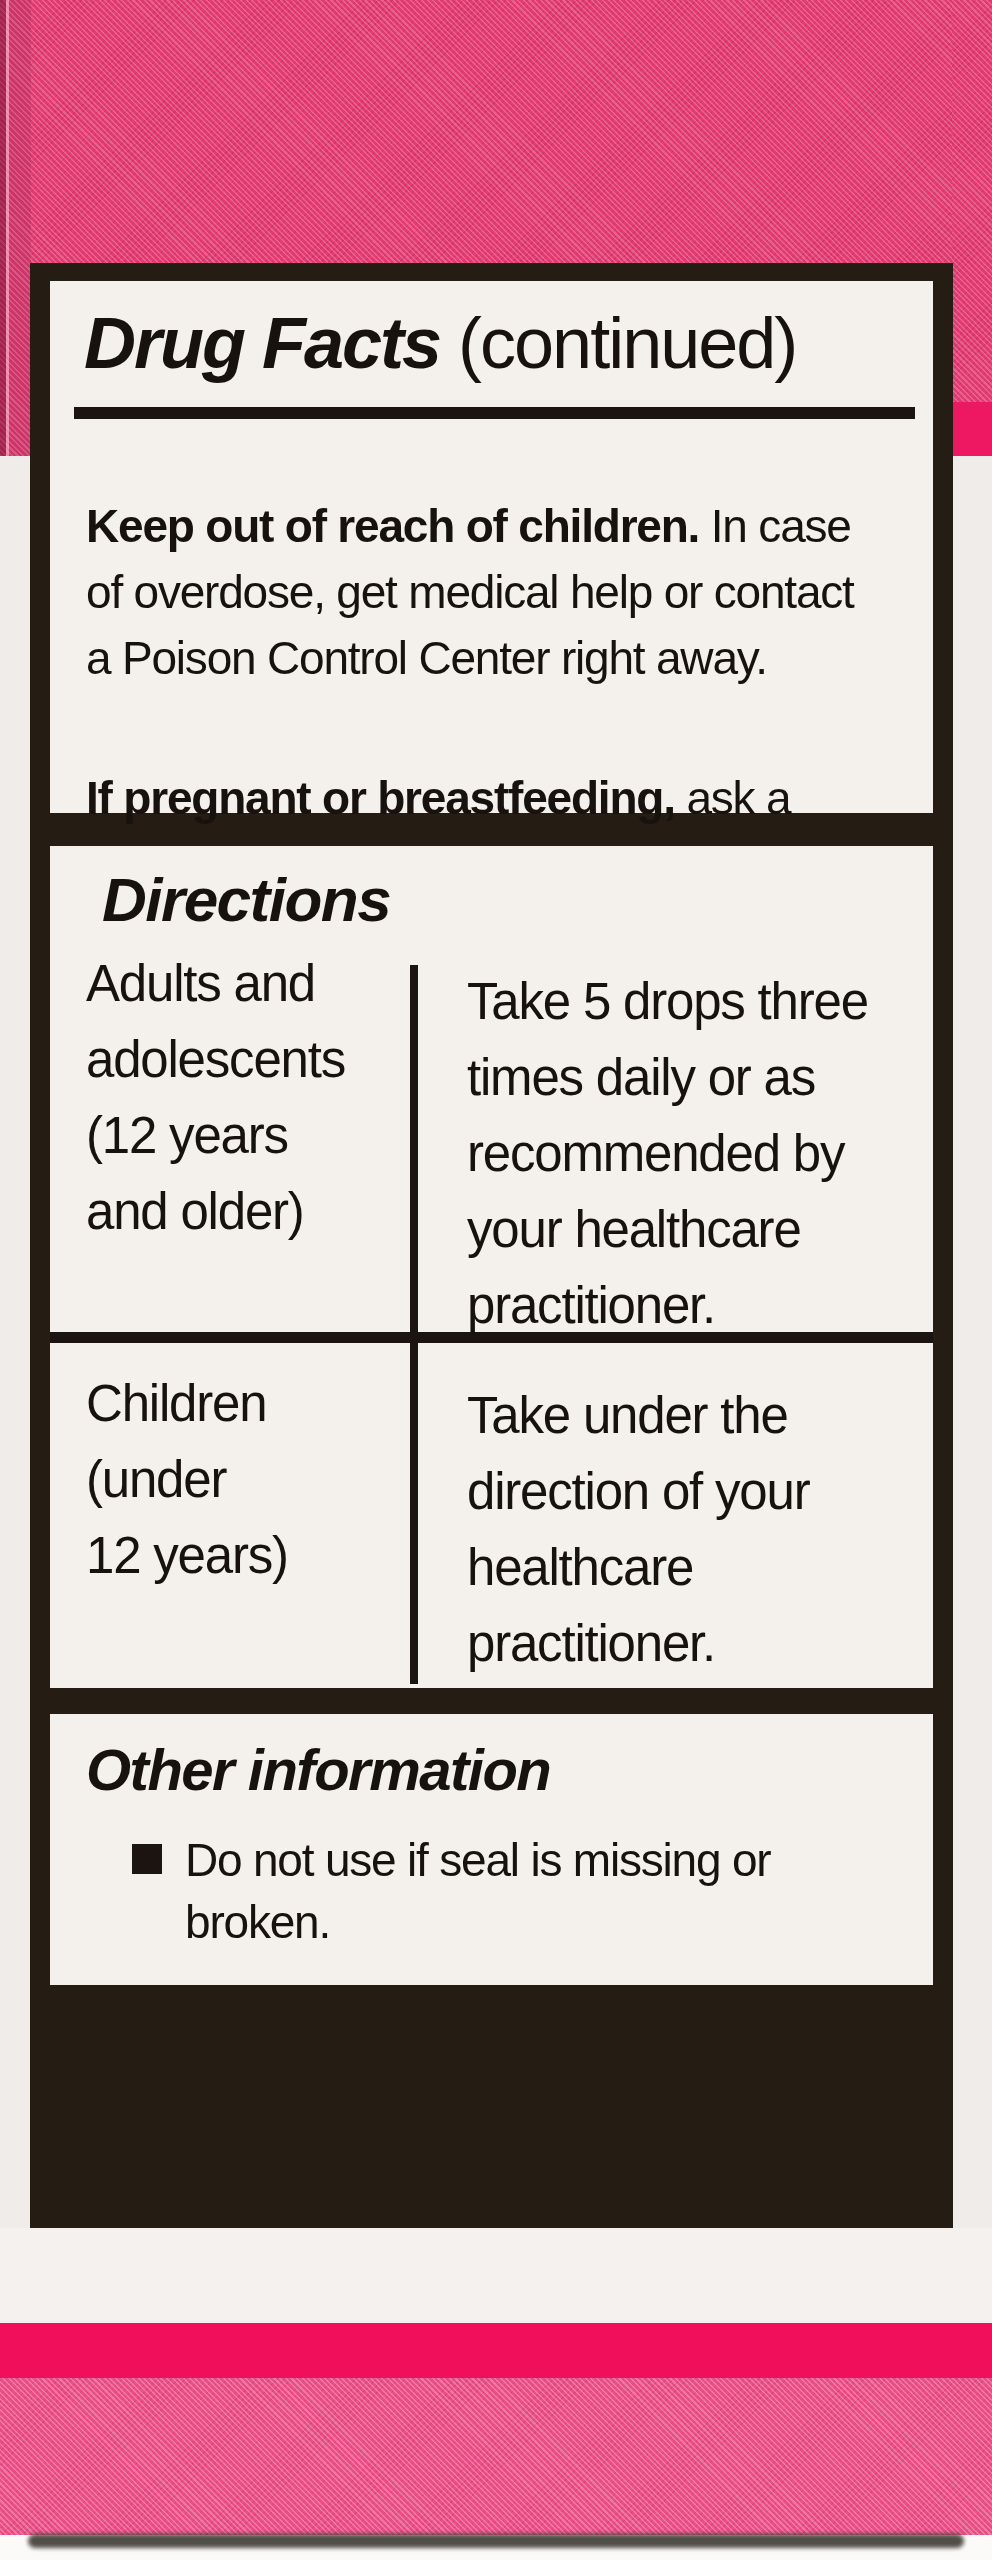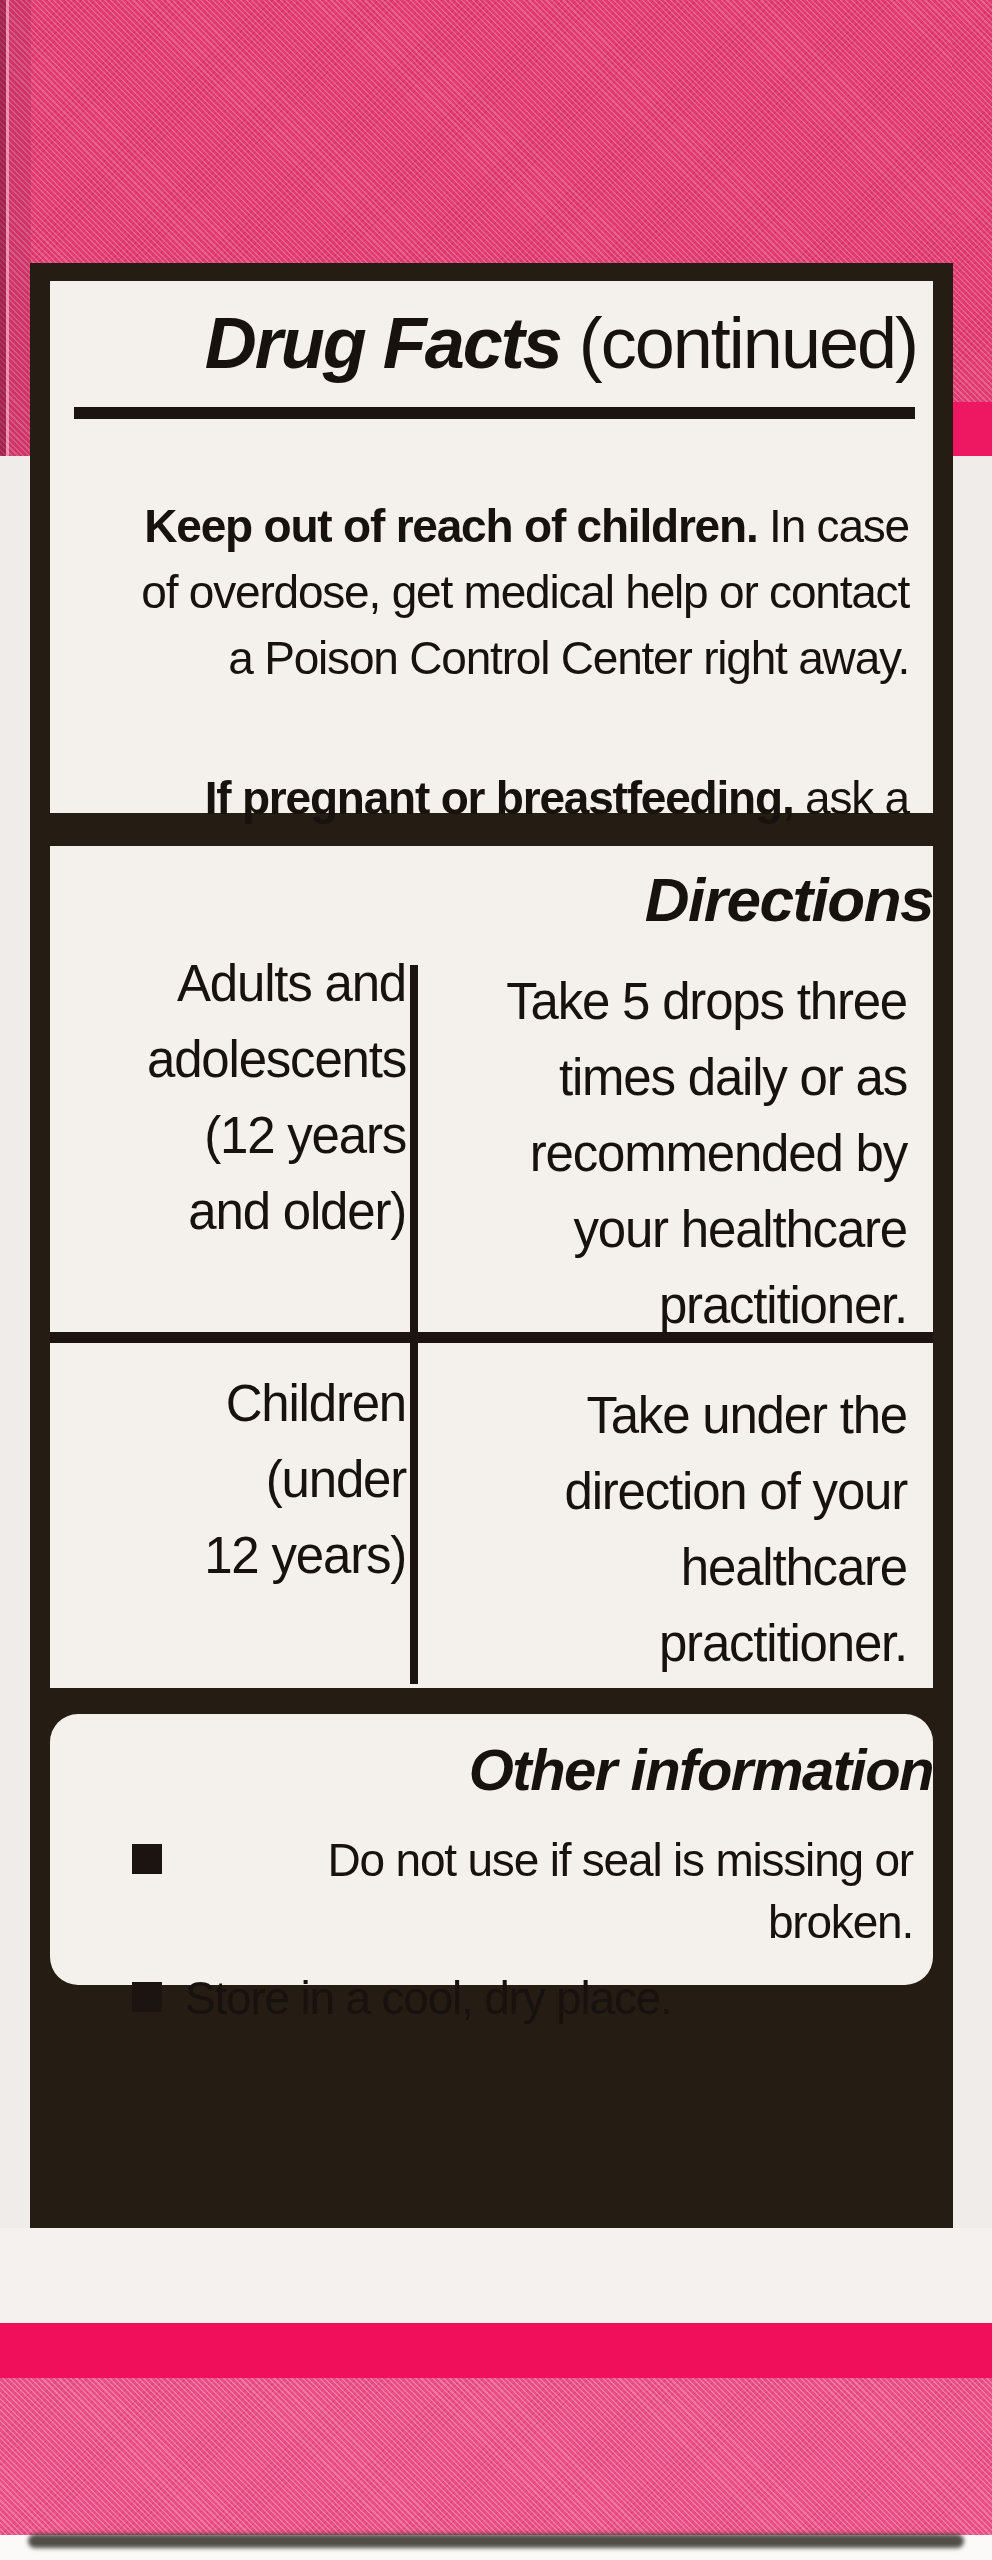--- a/index.html
+++ b/index.html
@@ -33,24 +33,24 @@
   #right-strip{left:952px;top:0;width:40px;height:402px;}
   #right-magenta{left:952px;top:402px;width:40px;height:54px;background:#ee1762;}
   #mid-white{left:0;top:2228px;width:992px;height:95px;background:#f4f1ee;}
   #bottom-magenta{left:0;top:2323px;width:992px;height:55px;background:#f00f5a;}
   #bottom-pink{left:0;top:2378px;width:992px;height:157px;}
   #bottom-white{left:0;top:2535px;width:992px;height:25px;background:#fbfaf8;}
   #bottom-shadow{left:28px;top:2534px;width:936px;height:14px;background:#343029;border-radius:7px;filter:blur(2px);opacity:.85;}
 
   
   #frame{left:30px;top:263px;width:923px;height:1965px;background:#251c14;}
-  .sec{position:absolute;left:20px;width:883px;background:#f4f1ec;text-align:right;}
+  .sec{position:absolute;left:20px;width:883px;background:#f4f1ec;}
   #sec-warnings{top:18px;height:532px;}
   #sec-directions{top:583px;height:842px;}
-  #sec-other{top:1451px;height:271px;border-radius:28px;}
+  #sec-other{top:1451px;height:271px;}
   #sec-inactive{top:1747px;height:190px;}
 
   
   h1{margin:24px 16px 0 34px;font-size:72px;line-height:1.08;letter-spacing:-2px;font-weight:normal;white-space:nowrap;}
   .title-main{font-weight:bold;font-style:italic;}
   .title-cont{font-weight:normal;}
   .rule{height:12px;background:#1b1410;margin:24px 18px 0 24px;}
   .body-txt{font-size:46px;line-height:66px;letter-spacing:-1.2px;white-space:pre-line;}
   #warnings{margin:8px 24px 0 36px;}
   #warnings p{margin:0 0 8px 0;}
@@ -124,21 +124,17 @@
 practitioner.</div>
   </div>
 
   <div class="sec" id="sec-other">
     <div class="sec-head-sm">Other information</div>
     <div id="bullets">
       <div class="bullet-row">
         <span class="sq"></span>
         <span>Do not use if seal is missing or broken.</span>
       </div>
-      <div class="bullet-row">
-        <span class="sq"></span>
-        <span>Store in a cool, dry place.</span>
-      </div>
     </div>
   </div>
 
 
 </div>
 
 </body></html>

